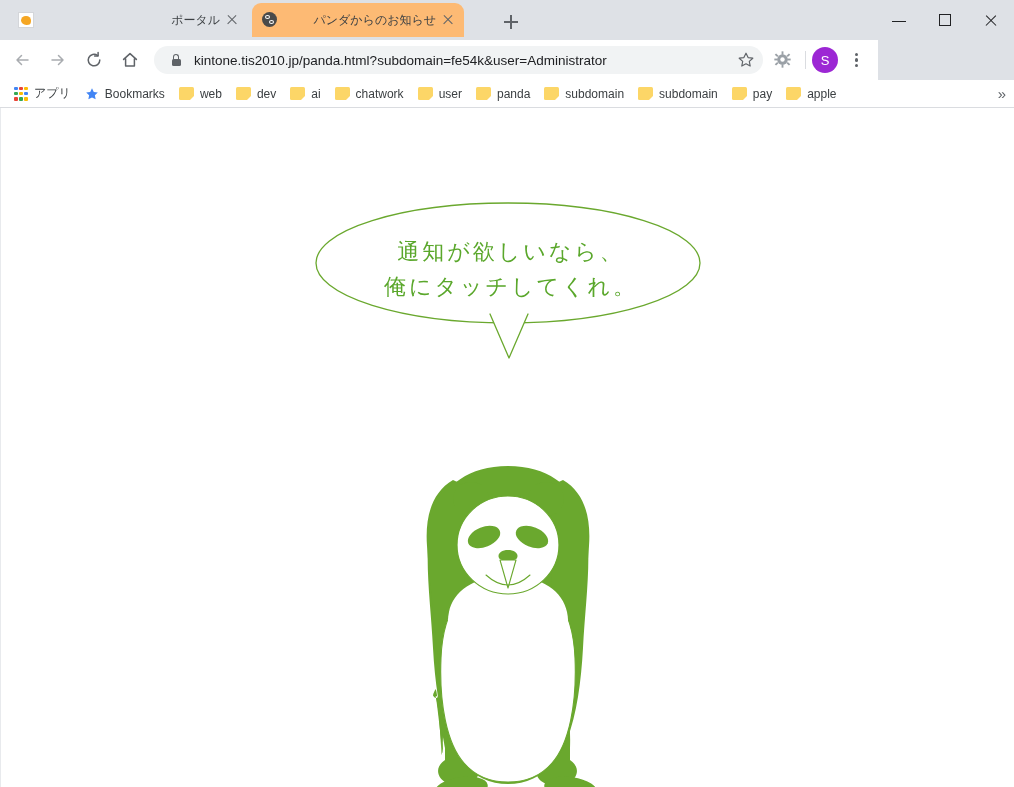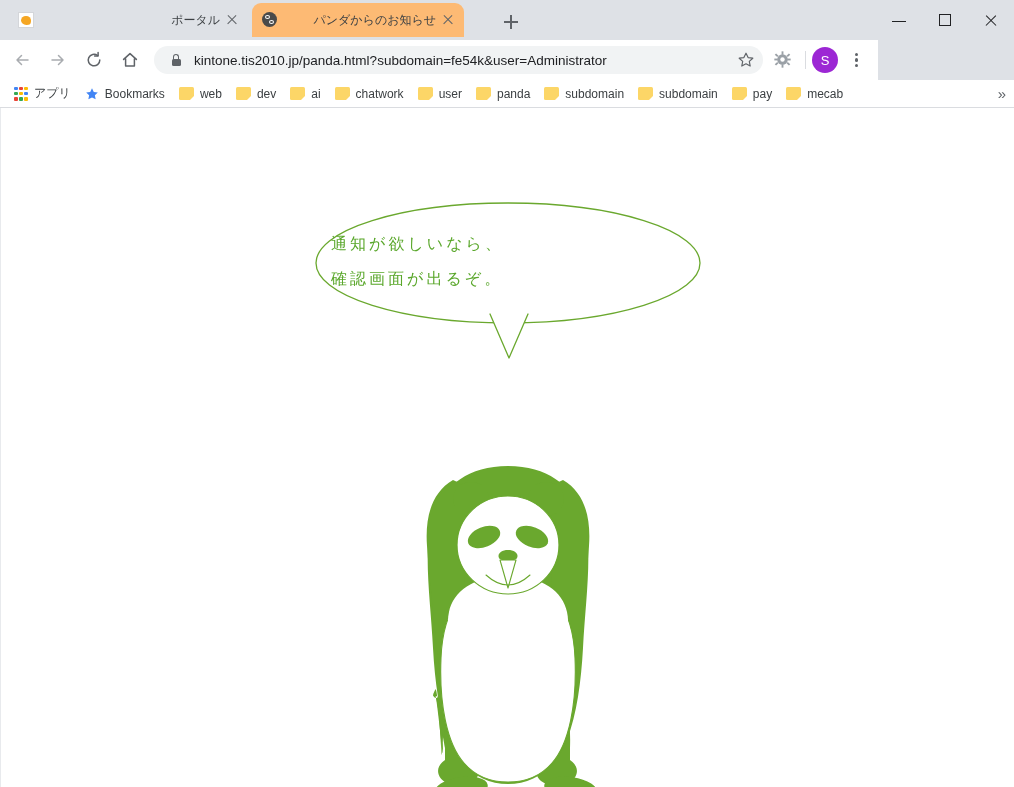--- a/index.html
+++ b/index.html
@@ -385,24 +385,25 @@
   }
   .panda-stage {
     position: absolute;
     left: 0; top: 0;
     width: 1014px;
     height: 679px;
   }
   .bubble-text {
     position: absolute;
     left: 330px;
-    top: 118px;
+    top: 126px;
     width: 360px;
+    text-align: center;
     color: #5aa72b;
-    font-size: 16px;
+    font-size: 22px;
     line-height: 35px;
     letter-spacing: 3px;
     font-family: "DejaVu Sans", sans-serif;
     white-space: nowrap;
   }
 </style>
 </head>
 <body>
 
 <div class="browser">
@@ -558,21 +559,21 @@
     <div class="bm-item">
       <span class="folder-icon"></span>
       <span class="bm-label">subdomain</span>
     </div>
     <div class="bm-item">
       <span class="folder-icon"></span>
       <span class="bm-label">pay</span>
     </div>
     <div class="bm-item">
       <span class="folder-icon"></span>
-      <span class="bm-label">mecab</span>
+      <span class="bm-label">apple</span>
     </div>
 
     <div class="bm-overflow">»</div>
   </div>
 
   <div class="page">
     <div class="panda-stage">
 
       <svg width="1014" height="679" viewBox="0 0 1014 679" style="position:absolute;left:0;top:0;">
 
@@ -667,19 +668,19 @@
 
           <path d="M507 442 C500 442 496 446 498 450 C500 454 514 454 516 450 C518 446 514 442 507 442 Z" fill="#6aa82e"></path>
 
           <path d="M499 452 L507 480 L515 452 Z" fill="#ffffff" stroke="#6aa82e" stroke-width="1.1" stroke-linejoin="round"></path>
           <path d="M485 467 Q507 487 529 467" fill="none" stroke="#6aa82e" stroke-width="1.1" stroke-linecap="round"></path>
         </g>
       </svg>
 
       <div class="bubble-text">
         <div>通知が欲しいなら、</div>
-        <div>確認画面が出るぞ。</div>
+        <div>俺にタッチしてくれ。</div>
       </div>
 
     </div>
   </div>
 
 </div>
 
 </body></html>

